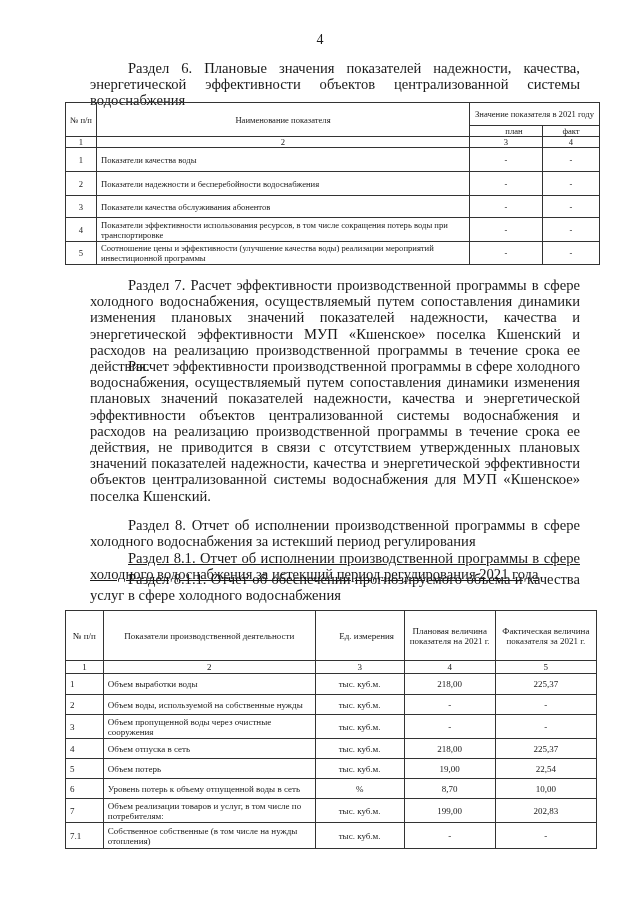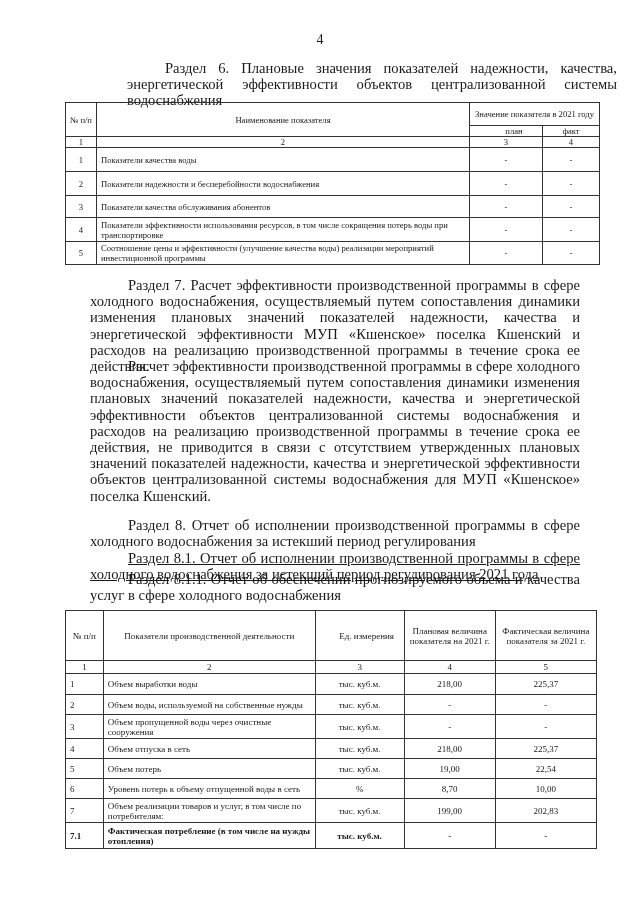--- a/index.html
+++ b/index.html
@@ -14,21 +14,21 @@
   .c { text-align: center; margin-top: 40px; }
   .t1 { left: 65px; top: 102px; width: 535px; }
   .t2 { left: 65px; top: 610px; width: 532px; font-size: 9px; }
   .t2 td { padding: 0 4px; }
 </style>
 </head>
 <body>
 
 <div class="page-num">4</div>
 
-<p class="para" style="top:60px;margin-left:37px;"><span class="ind"></span><span>Раздел 6. Плановые значения показателей надежности, качества, энергетической эффективности объектов централизованной системы водоснабжения</span></p>
+<p class="para" style="top:60px;"><span class="ind"></span><span>Раздел 6. Плановые значения показателей надежности, качества, энергетической эффективности объектов централизованной системы водоснабжения</span></p>
 
 <table class="t1">
   <tbody>
       <tr style="height:23px;">
     <td class="c" rowspan="2" style="width:22px;">№ п/п</td>
     <td class="c" rowspan="2">Наименование показателя</td>
     <td class="c" colspan="2" style="width:112px;">Значение показателя в 2021 году</td>
   </tr>
   <tr style="height:10px;">
     <td class="c" style="width:48px;padding-left:20px;">план</td>
@@ -141,21 +141,21 @@
     <td class="c">8,70</td>
     <td class="c">10,00</td>
   </tr>
   <tr style="height:24px;">
     <td>7</td>
     <td>Объем реализации товаров и услуг, в том числе по потребителям:</td>
     <td class="c">тыс. куб.м.</td>
     <td class="c">199,00</td>
     <td class="c">202,83</td>
   </tr>
-  <tr style="height:26px;font-weight:bold;">
+  <tr style="height:26px;">
     <td>7.1</td>
-    <td>Фактическая потребление (в том числе на нужды отопления)</td>
+    <td>Собственное собственные (в том числе на нужды отопления)</td>
     <td class="c">тыс. куб.м.</td>
     <td class="c">-</td>
     <td class="c">-</td>
   </tr>
 </tbody>
   </table>
 
 </body></html>

